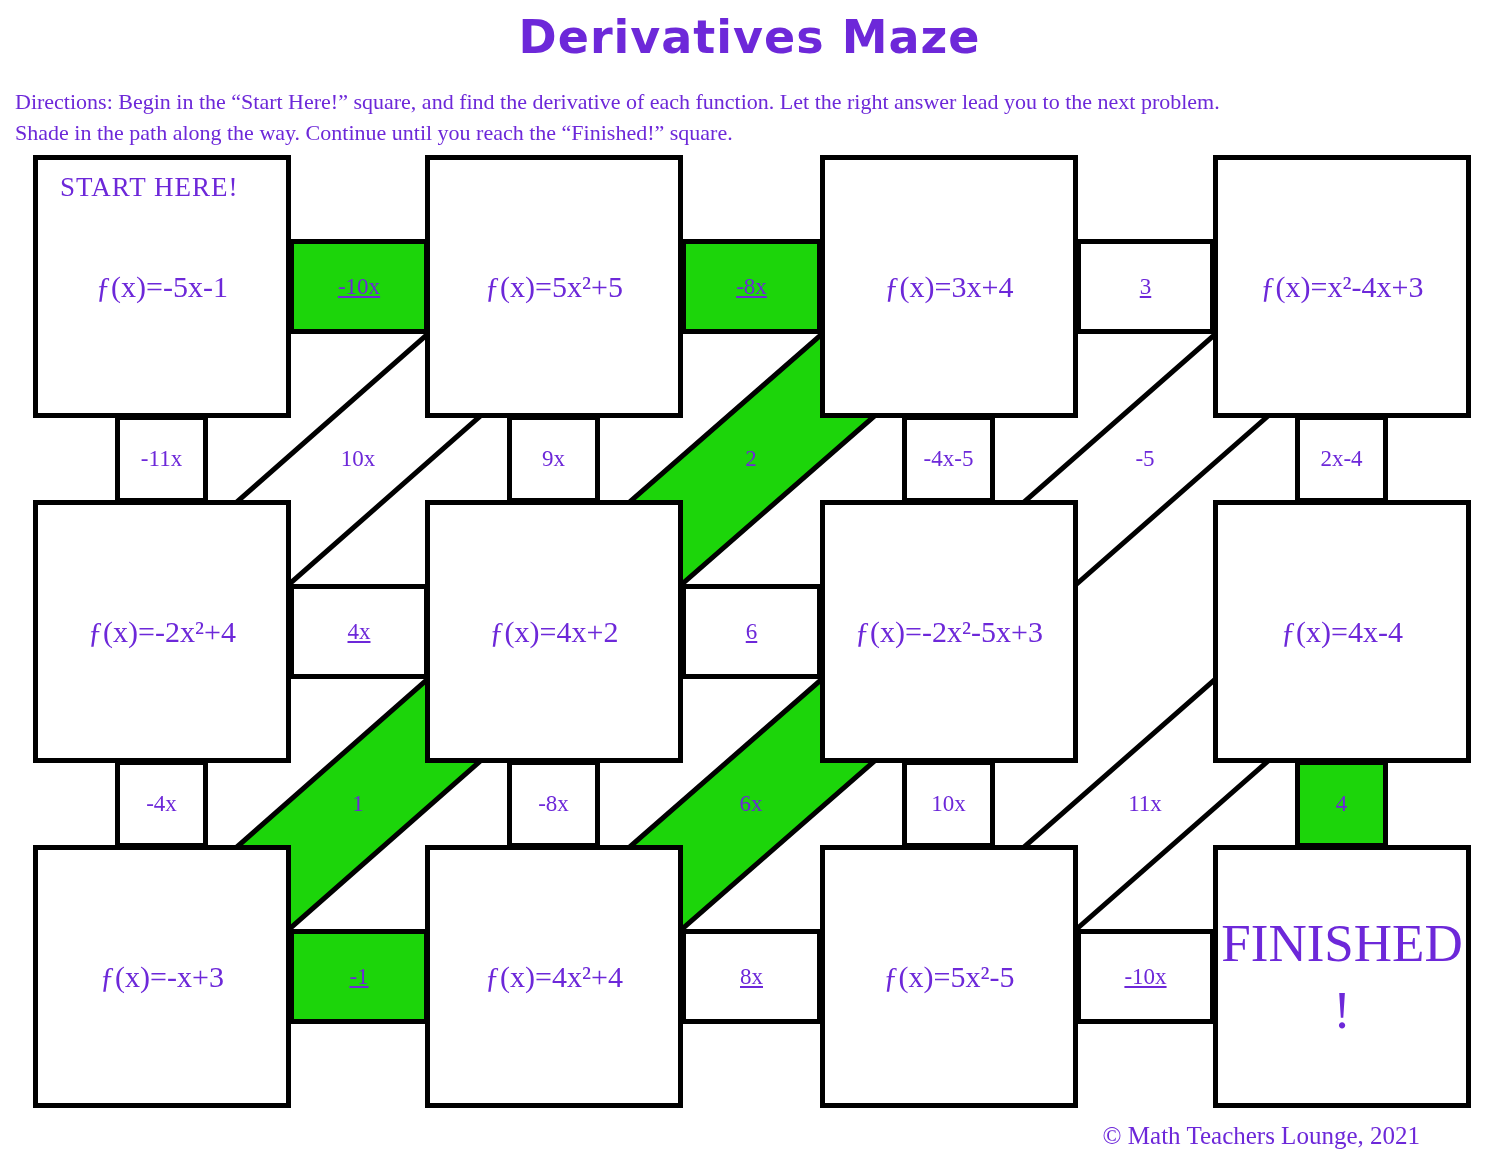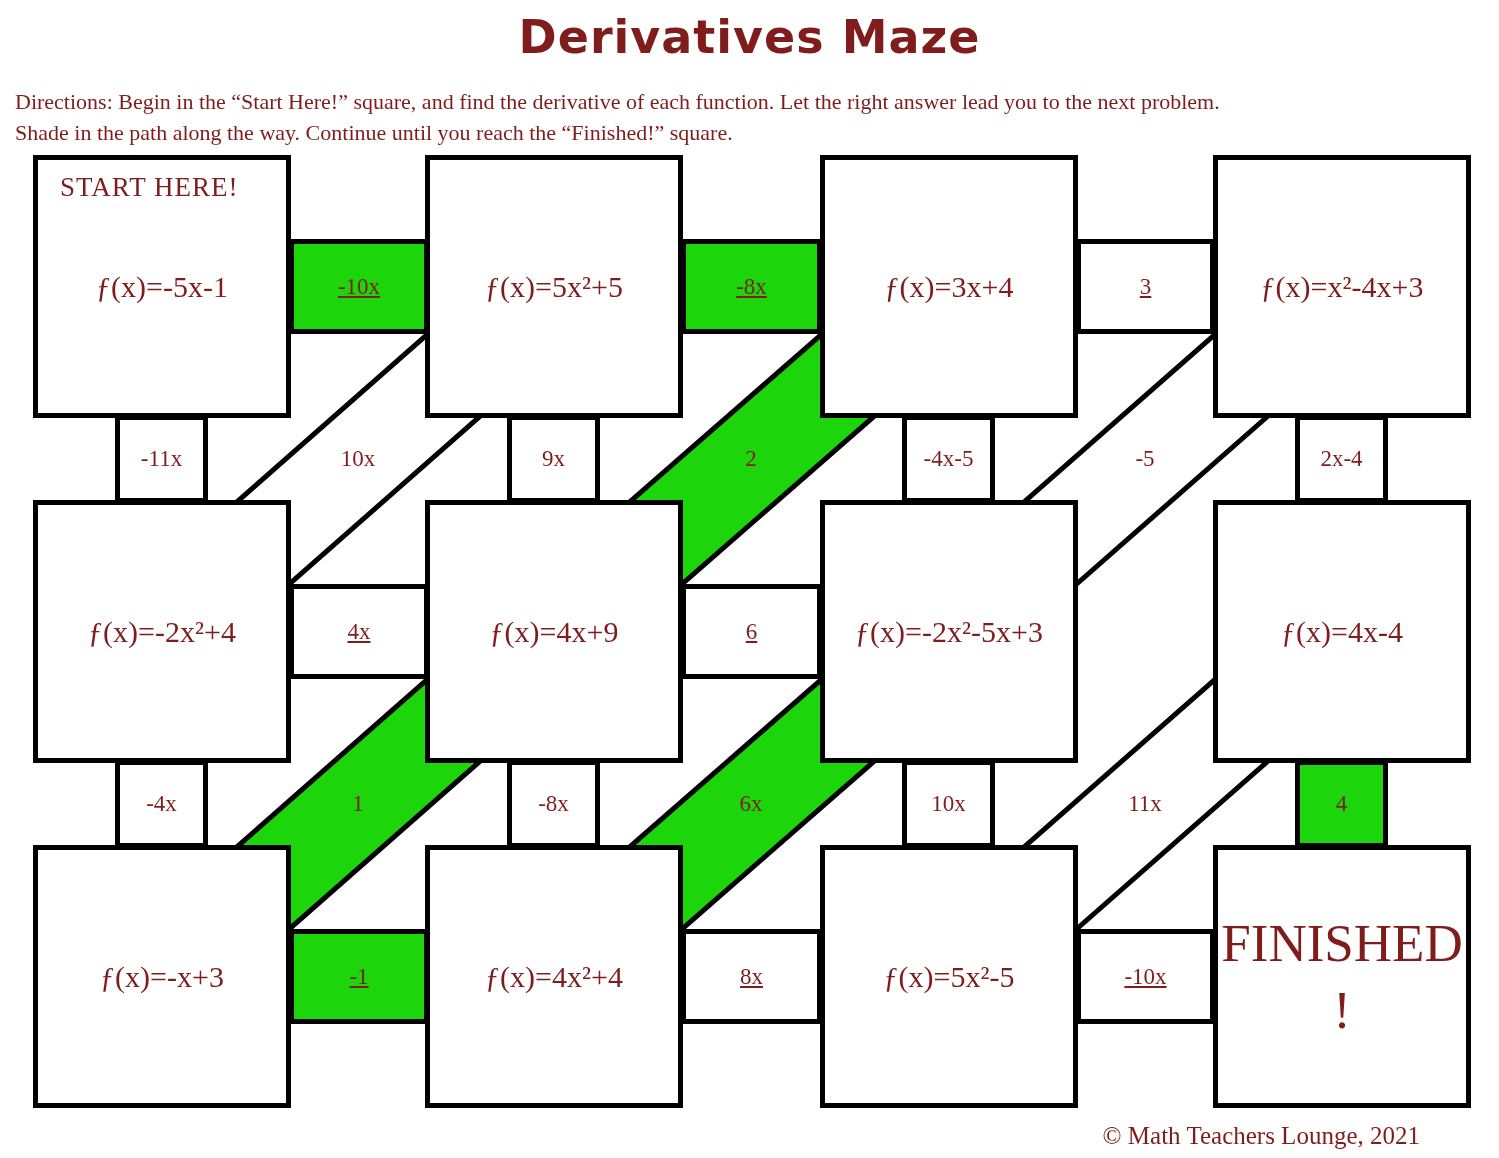--- a/index.html
+++ b/index.html
@@ -1,17 +1,17 @@
 <!DOCTYPE html>
 <html style="--path-green: #1CD50A;"><head>
 <meta charset="utf-8">
 <style>
   html,body{margin:0;padding:0;background:#ffffff;}
   .page{position:relative;width:1499px;height:1158px;background:#ffffff;overflow:hidden;
-        font-family:"Liberation Serif",serif;color:#7f1d1d;}
+        font-family:"Liberation Serif",serif;color:#6d28d9;}
   .title{position:absolute;top:10px;left:0;width:100%;text-align:center;
          font-family:"DejaVu Sans",sans-serif;font-weight:bold;font-size:46px;
          letter-spacing:1px;}
   .directions{position:absolute;left:15px;top:86px;width:1470px;
               font-size:22px;line-height:31px;}
   .maze-svg{position:absolute;left:0;top:0;}
   .band{fill:#ffffff;stroke:#000000;stroke-width:5;}
   .band.shaded{fill:var(--path-green,#1CD50A);}
   .box{position:absolute;width:258px;height:263px;box-sizing:border-box;
        background:#ffffff;border:5px solid #000;
@@ -111,21 +111,21 @@
       <span>ƒ(x)=3x+4</span>
     </div>
   <div class="box" style="left:1213px;top:155px;">
       <span>ƒ(x)=x²-4x+3</span>
     </div>
 
   <div class="box" style="left:33px;top:500px;">
       <span>ƒ(x)=-2x²+4</span>
     </div>
   <div class="box" style="left:425px;top:500px;">
-      <span>ƒ(x)=4x+9</span>
+      <span>ƒ(x)=4x+2</span>
     </div>
   <div class="box" style="left:820px;top:500px;">
       <span>ƒ(x)=-2x²-5x+3</span>
     </div>
   <div class="box" style="left:1213px;top:500px;">
       <span>ƒ(x)=4x-4</span>
     </div>
 
   <div class="box" style="left:33px;top:845px;">
       <span>ƒ(x)=-x+3</span>

